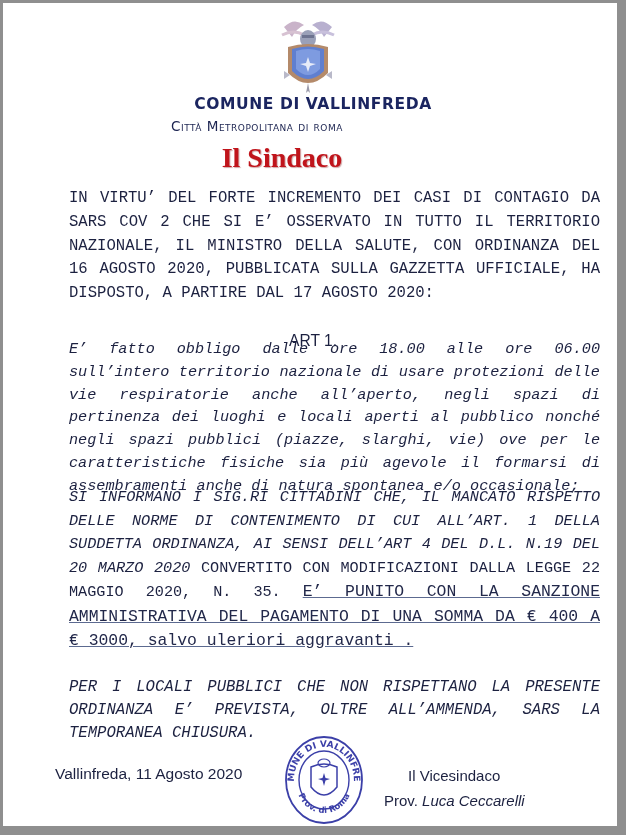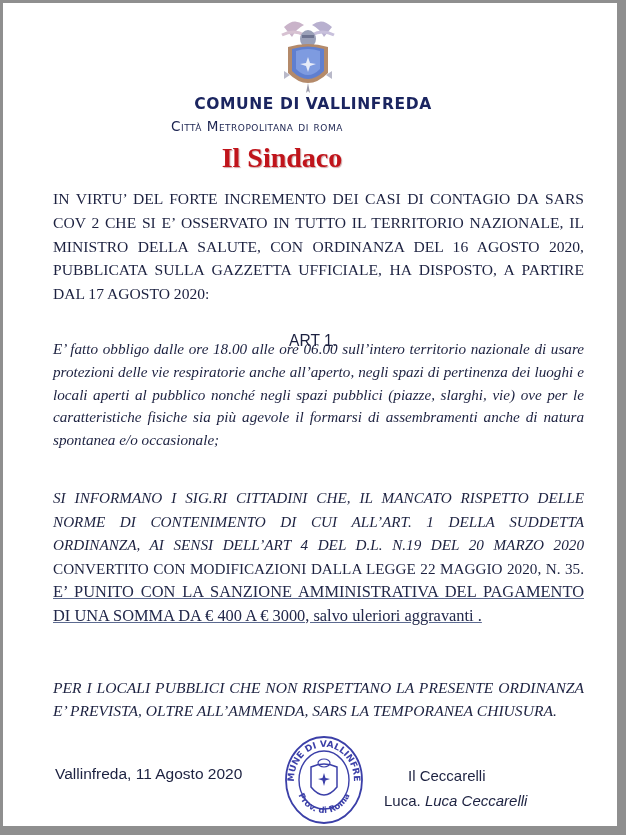--- a/index.html
+++ b/index.html
@@ -25,22 +25,22 @@
     position:absolute; left:0; width:514px; top:118px; text-align:center;
     font-family:"DejaVu Sans", sans-serif; font-size:13.5px; color:#1b2350;
     font-variant:small-caps; letter-spacing:0.5px;
   }
   .h-sindaco {
     position:absolute; left:0; width:564px; top:142px; text-align:center;
     font-family:"Liberation Serif", serif; font-weight:bold; font-size:28px;
     color:#c0141b; text-shadow:1px 1px 1px rgba(120,0,0,0.35);
   }
   .para {
-    position:absolute; left:53px; width:531px;
-    font-family:Liberation Serif, serif; color:#1c2140;
+    position:absolute; left:69px; width:531px;
+    font-family:Liberation Mono, monospace; color:#1c2140;
     font-size:15.6px; line-height:23.8px;
     text-align:justify;
   }
   .p1 { top:187px; }
   .art { position:absolute; left:0; width:626px; top:316px; text-align:center;
     font-family:"Liberation Sans", sans-serif; font-size:15.6px; color:#1c2140;margin-top:16px; }
   .p2 { top:338px; font-style:italic; line-height:22.8px; font-size:15.2px; }
   .p3 { top:486px; font-style:italic; line-height:23.5px; font-size:15.2px; }
   .p3 .up { font-style:normal; }
   .ul {
@@ -115,17 +115,17 @@
     <textPath href="#arcTop" startOffset="50%" text-anchor="middle">COMUNE DI VALLINFREDA</textPath>
   </text>
   <text font-family="DejaVu Sans, sans-serif" font-size="8.5" font-weight="bold" fill="#3b3fa8">
     <textPath href="#arcBot" startOffset="50%" text-anchor="middle">Prov. di Roma</textPath>
   </text>
   <path d="M28 34 Q41 28 54 34 L54 54 Q41 70 28 54 Z" fill="none" stroke="#3b3fa8" stroke-width="1.5"></path>
   <ellipse cx="41" cy="30" rx="6" ry="4" fill="none" stroke="#3b3fa8" stroke-width="1.2"></ellipse>
   <path d="M41 40 L42.5 45 L47 46 L42.5 47.5 L41 53 L39.5 47.5 L35 46 L39.5 45 Z" fill="#3b3fa8"></path>
 </svg>
 
-<div class="vice-title">Il Ceccarelli</div>
+<div class="vice-title">Il Vicesindaco</div>
 <div class="vice-name">
-  <span>Luca.</span>
+  <span>Prov.</span>
   <span class="it">Luca Ceccarelli</span>
 </div>
 
 </body></html>

